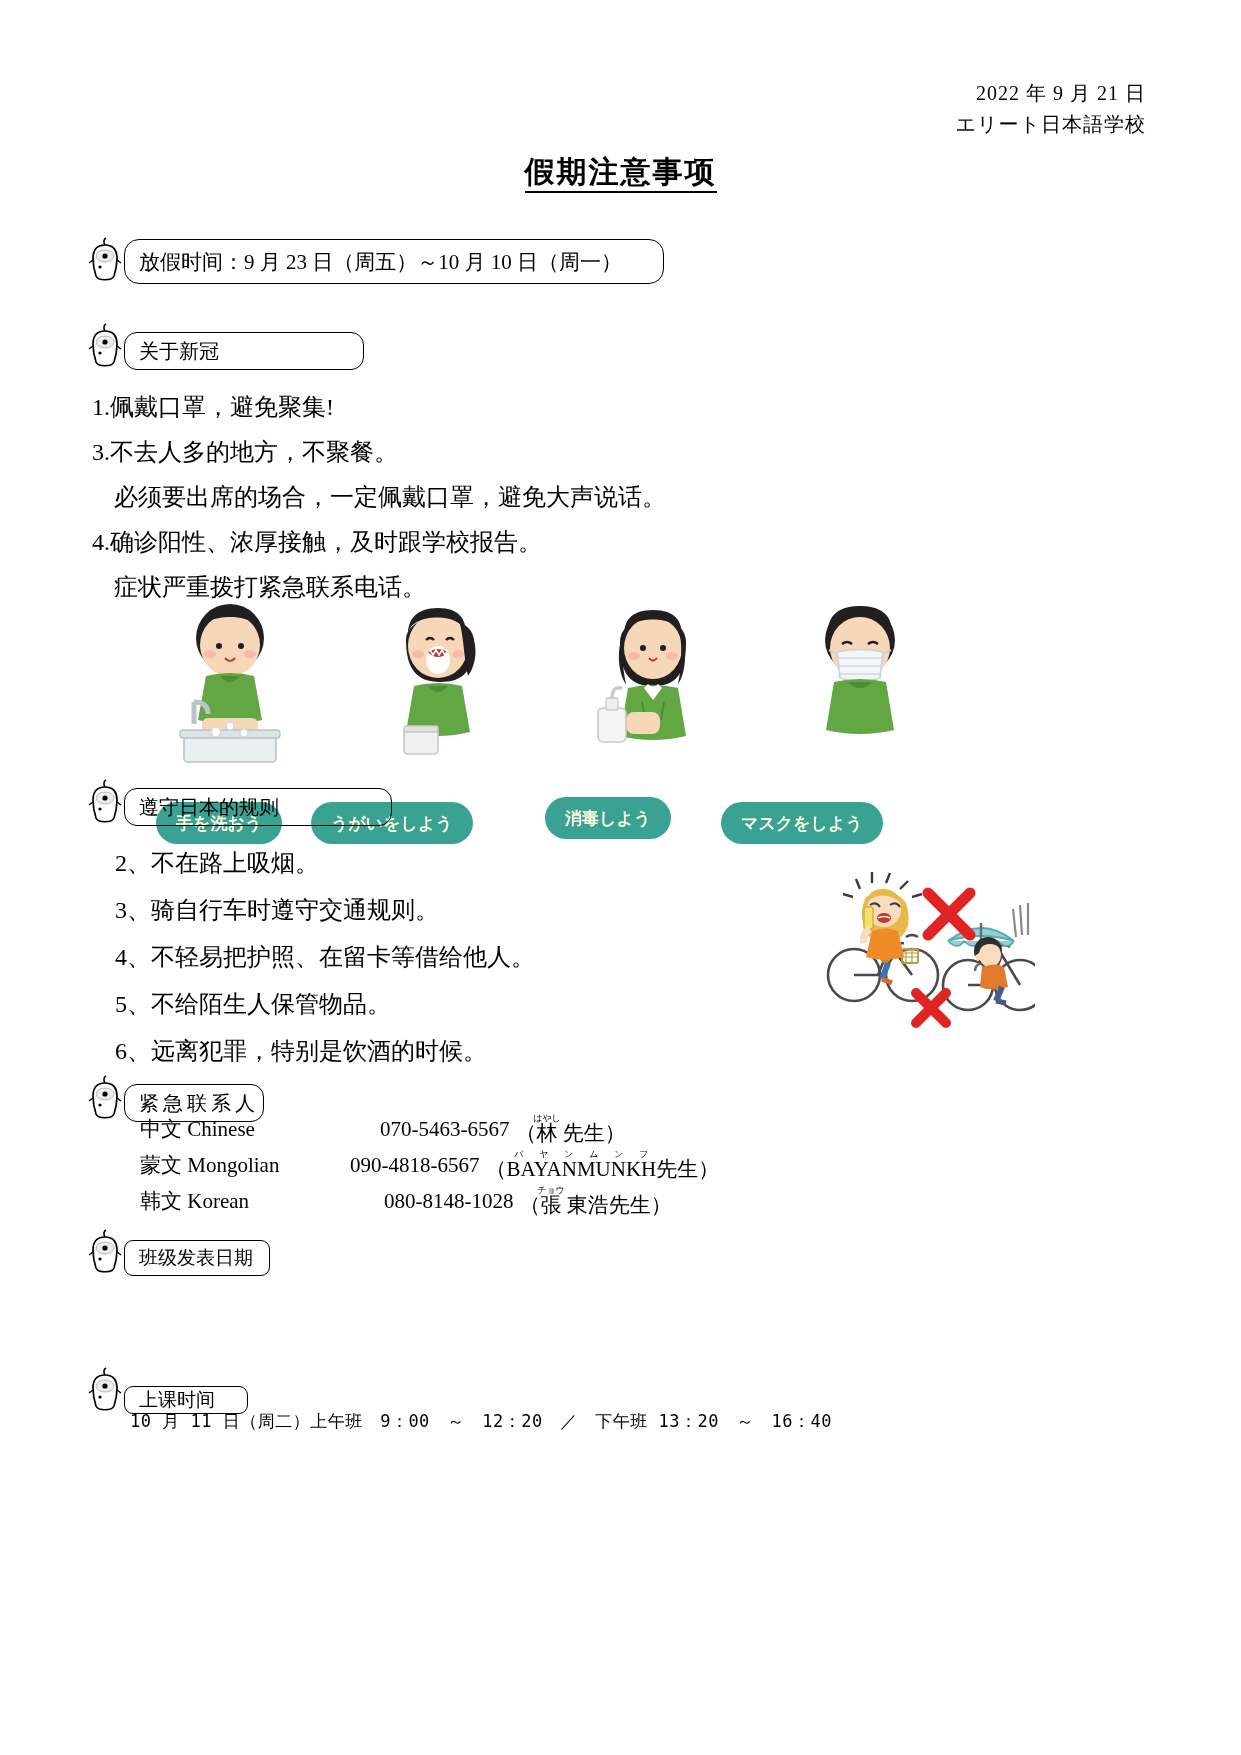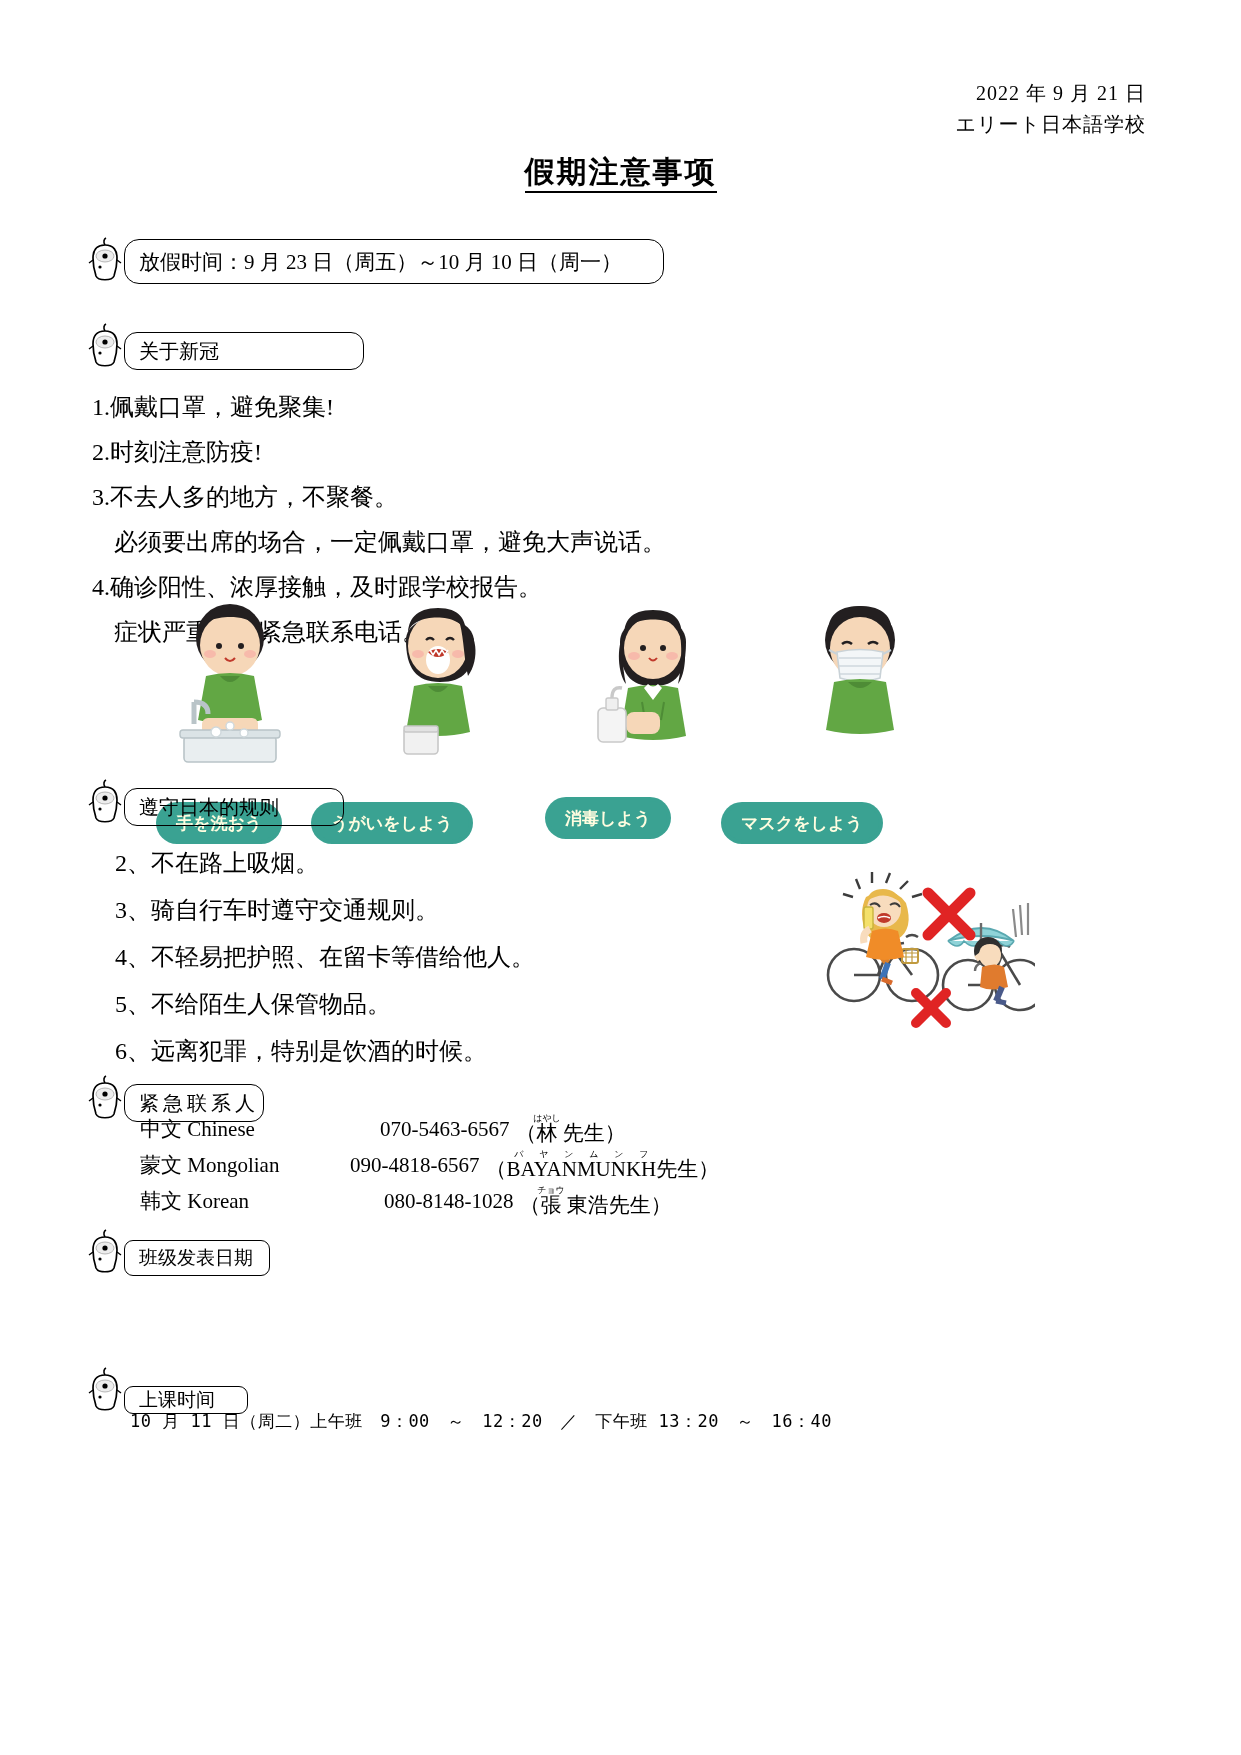--- a/index.html
+++ b/index.html
@@ -92,21 +92,20 @@
         <circle cx="17" cy="20" r="2.6" fill="#000"></circle>
         <circle cx="12" cy="31" r="1.6" fill="#000"></circle>
         <path d="M5 24 L1 27 M29 24 L33 27" stroke="#000" stroke-width="1.4"></path>
       </svg>
     </span>
     <span class="labelbox" style="width:240px;">关于新冠</span>
   </div>
 
   <div class="list" style="left:92px;top:385px;">
     <div>1.佩戴口罩，避免聚集!</div>
-    <div>2.时刻注意防疫!</div>
     <div>3.不去人多的地方，不聚餐。</div>
     <div style="padding-left:22px;">必须要出席的场合，一定佩戴口罩，避免大声说话。</div>
     <div>4.确诊阳性、浓厚接触，及时跟学校报告。</div>
     <div style="padding-left:22px;">症状严重拨打紧急联系电话。</div>
   </div>
 
   <div class="illus">
 
     <div class="fig">
       <svg width="160" height="180" viewBox="0 0 160 180">
@@ -198,21 +197,21 @@
     <span class="mascot">
       <svg viewBox="0 0 34 48">
         <path d="M17 9 C15 6 16 3 18 2" stroke="#000" stroke-width="1.6" fill="none"></path>
         <path d="M17 9 C8 9 5 15 5 22 C5 28 6 34 8 40 C10 45 24 45 26 40 C28 34 29 28 29 22 C29 15 26 9 17 9 Z" fill="#fff" stroke="#000" stroke-width="1.7"></path>
         <ellipse cx="17" cy="20" rx="9" ry="6" fill="#ededed" stroke="#999" stroke-width="0.7"></ellipse>
         <circle cx="17" cy="20" r="2.6" fill="#000"></circle>
         <circle cx="12" cy="31" r="1.6" fill="#000"></circle>
         <path d="M5 24 L1 27 M29 24 L33 27" stroke="#000" stroke-width="1.4"></path>
       </svg>
     </span>
-    <span class="labelbox" style="width:220px;">遵守日本的规则</span>
+    <span class="labelbox" style="width:268px;">遵守日本的规则</span>
   </div>
 
   <div class="list" style="left:115px;top:840px;line-height:47px;">
     <div>2、不在路上吸烟。</div>
     <div>3、骑自行车时遵守交通规则。</div>
     <div>4、不轻易把护照、在留卡等借给他人。</div>
     <div>5、不给陌生人保管物品。</div>
     <div>6、远离犯罪，特别是饮酒的时候。</div>
   </div>
 

